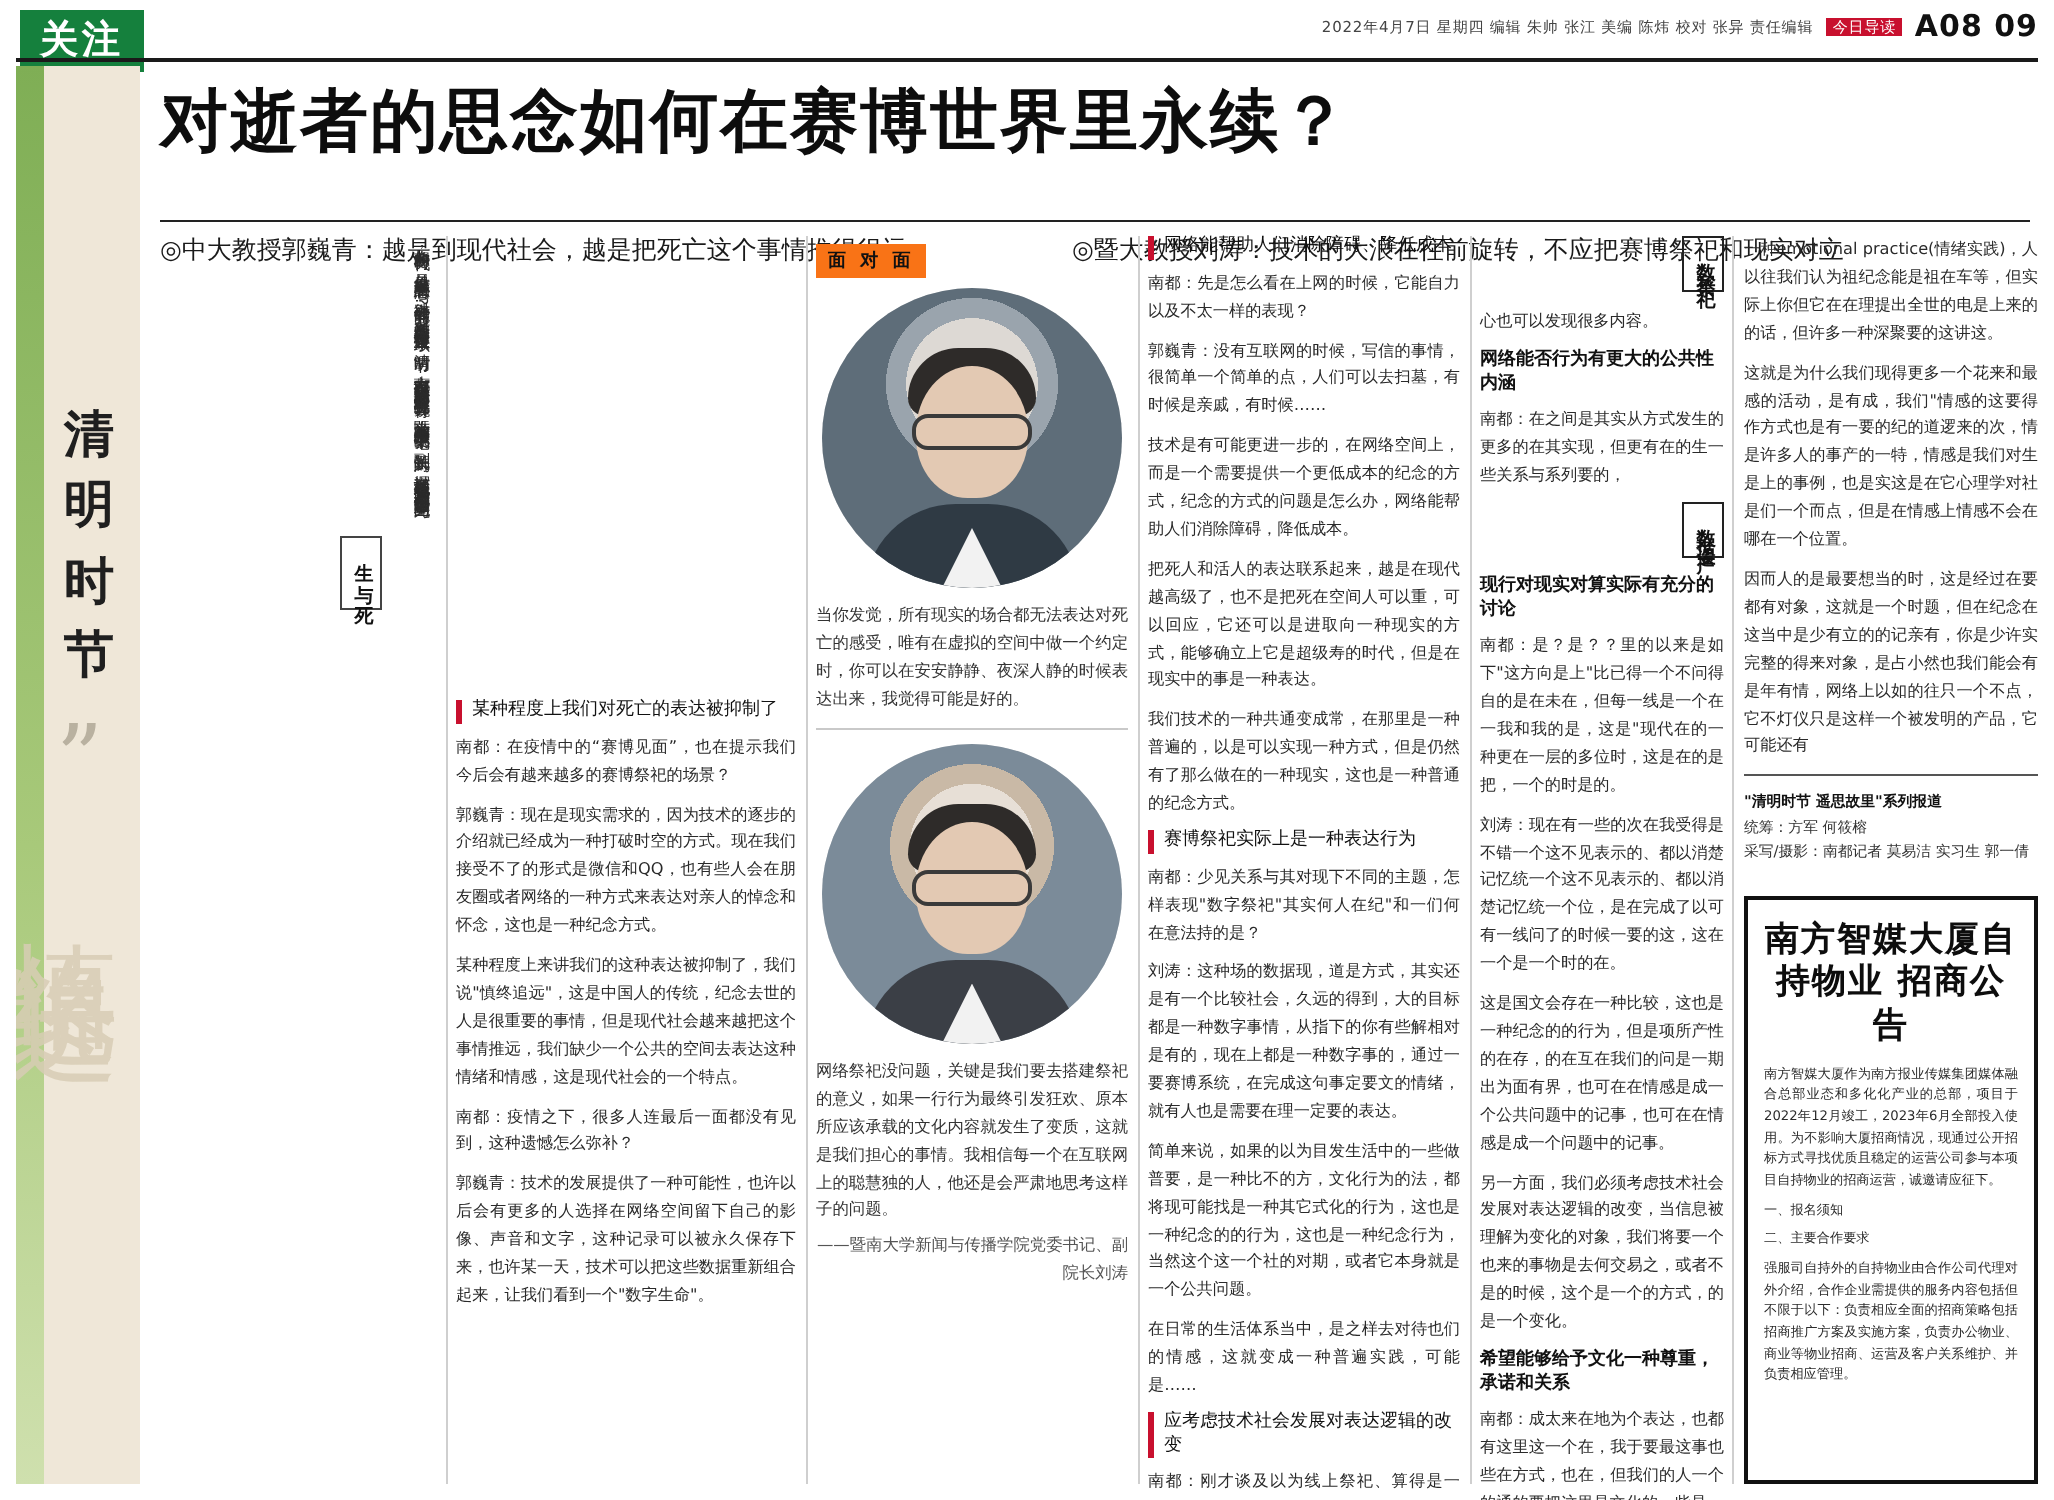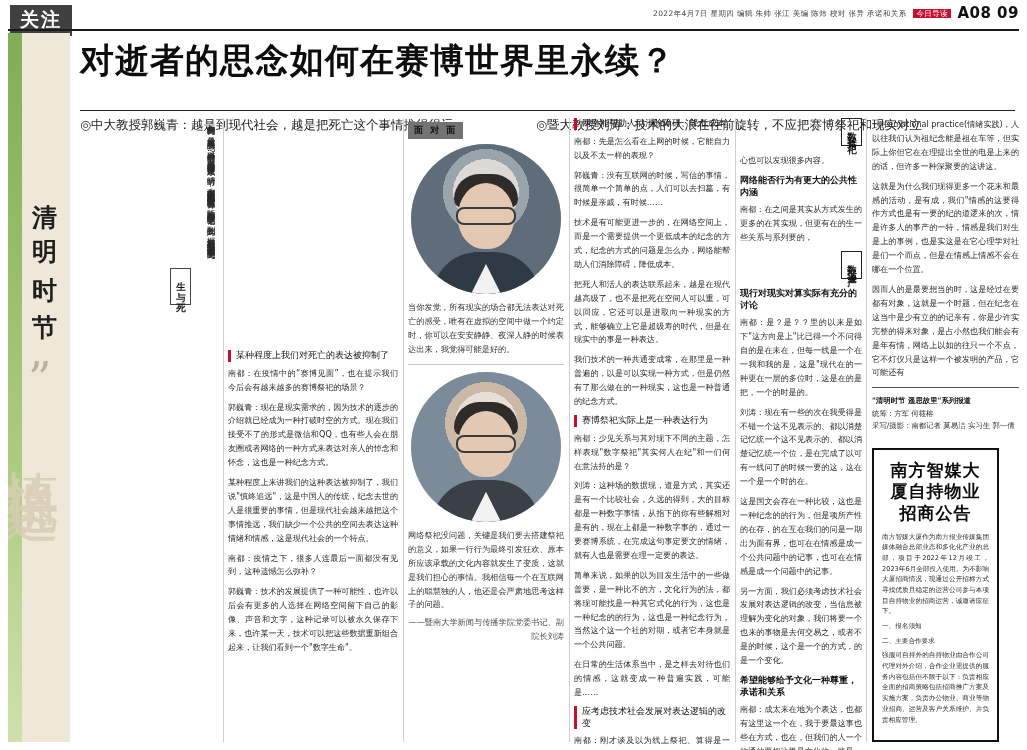--- a/index.html
+++ b/index.html
@@ -10,21 +10,21 @@
     color:#1a1a1a;
     overflow:hidden;
     position:relative;
   }
   .page{position:relative;width:1027px;height:750px;}
 
   
   .topbar{position:absolute;left:0;top:0;width:1027px;height:30px;}
   .masthead-tag{
     position:absolute;left:10px;top:5px;
-    background:#404040;color:#fff;
+    background:#15803d;color:#fff;
     font-size:19px;font-weight:bold;letter-spacing:2px;
     padding:2px 10px 3px 10px;
     font-family:"DejaVu Sans","Liberation Sans",sans-serif;
   }
   .topbar-meta{
     position:absolute;right:76px;top:9px;
     font-size:7.5px;color:#444;letter-spacing:.4px;white-space:nowrap;
   }
   .topbar-meta .redbox{background:#c8102e;color:#fff;padding:0 3px;margin-left:4px;}
   .page-no{
@@ -96,21 +96,21 @@
     font-size:9px;font-weight:normal;color:#111;
     border-left:3px solid #c8102e;padding-left:5px;margin:0 0 5px 0;
     line-height:1.3;
   }
   .sechead-plain{font-size:9px;font-weight:bold;color:#111;margin:0 0 5px 0;line-height:1.35;}
   .tagbox-v{
     display:inline-block;border:1px solid #222;padding:5px 3px;
     writing-mode:vertical-rl;font-size:9.5px;font-weight:bold;letter-spacing:4px;color:#111;
   }
   .tagbox-gray{
-    display:inline-block;background:#737373;padding:2px 6px;
+    display:inline-block;background:#f97316;padding:2px 6px;
     font-size:9px;font-weight:bold;letter-spacing:2px;color:#111;margin-bottom:5px;
   }
 
   
   .lead-v{
     font-size:8.2px;line-height:1.75;color:#2b2b2b;
     writing-mode:vertical-rl;height:210px;letter-spacing:.5px;
     margin-left:auto;
   }
   .lead-tag{
@@ -152,21 +152,21 @@
     width:34px;height:34px;background:#f2f2f2;
     clip-path:polygon(50% 0,100% 100%,0 100%);
   }
   .caption{
     font-size:8.2px;line-height:1.7;color:#333;text-align:justify;
   }
   .caption .attrib{display:block;text-align:right;margin-top:4px;color:#555;}
 
   
   .notice{
-    position:absolute;left:0;top:330px;width:127px;height:294px;
+    position:absolute;left:0;top:330px;width:147px;height:294px;
     border:2px solid #111;background:#fff;box-sizing:border-box;padding:8px 8px;
   }
   .notice h2{
     margin:2px 0 8px 0;text-align:center;
     font-family:"DejaVu Serif","Liberation Serif",serif;
     font-size:17px;line-height:1.25;font-weight:bold;color:#0d0d0d;letter-spacing:1px;
   }
   .notice .nbody{font-size:6.6px;line-height:1.62;color:#2b2b2b;text-align:justify;}
   .notice .nbody p{margin:0 0 4px 0;}
 
@@ -177,21 +177,21 @@
   .hr-dark{height:1px;background:#555;margin:7px 0;}
 </style>
 </head>
 <body>
 
 <div class="page">
 
   <div class="topbar">
     <div class="masthead-tag">关注</div>
     <div class="topbar-meta">
-      <span>2022年4月7日 星期四 编辑 朱帅 张江 美编 陈炜 校对 张异 承诺和关系</span>
+      <span>2022年4月7日 星期四 编辑 朱帅 张江 美编 陈炜 校对 张异 责任编辑</span>
       <span class="redbox">今日导读</span>
     </div>
     <div class="page-no">A08 09</div>
   </div>
   <div class="topline"></div>
 
   <div class="leftcol">
     <div class="greenband"></div>
     <div class="vtitle">清 明 时 节</div>
     <div class="quote">”</div>

